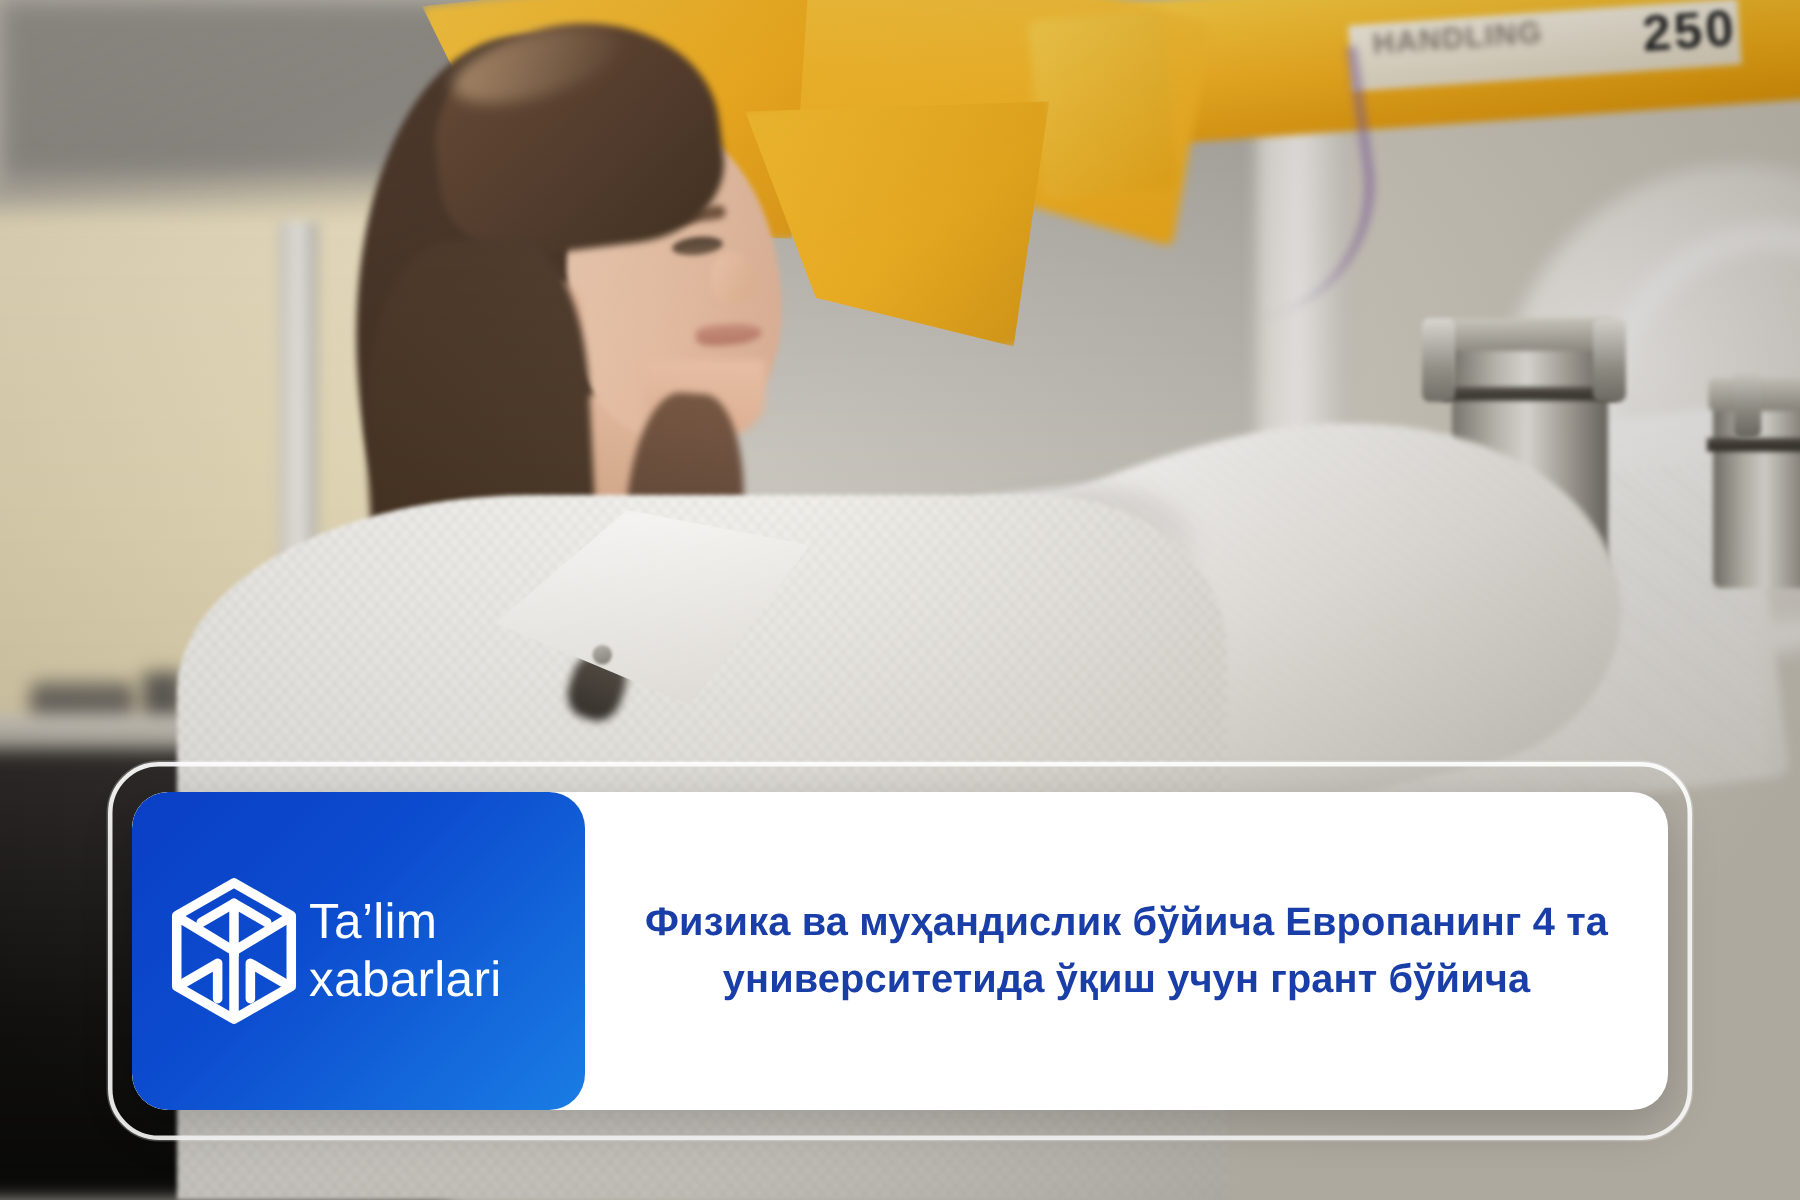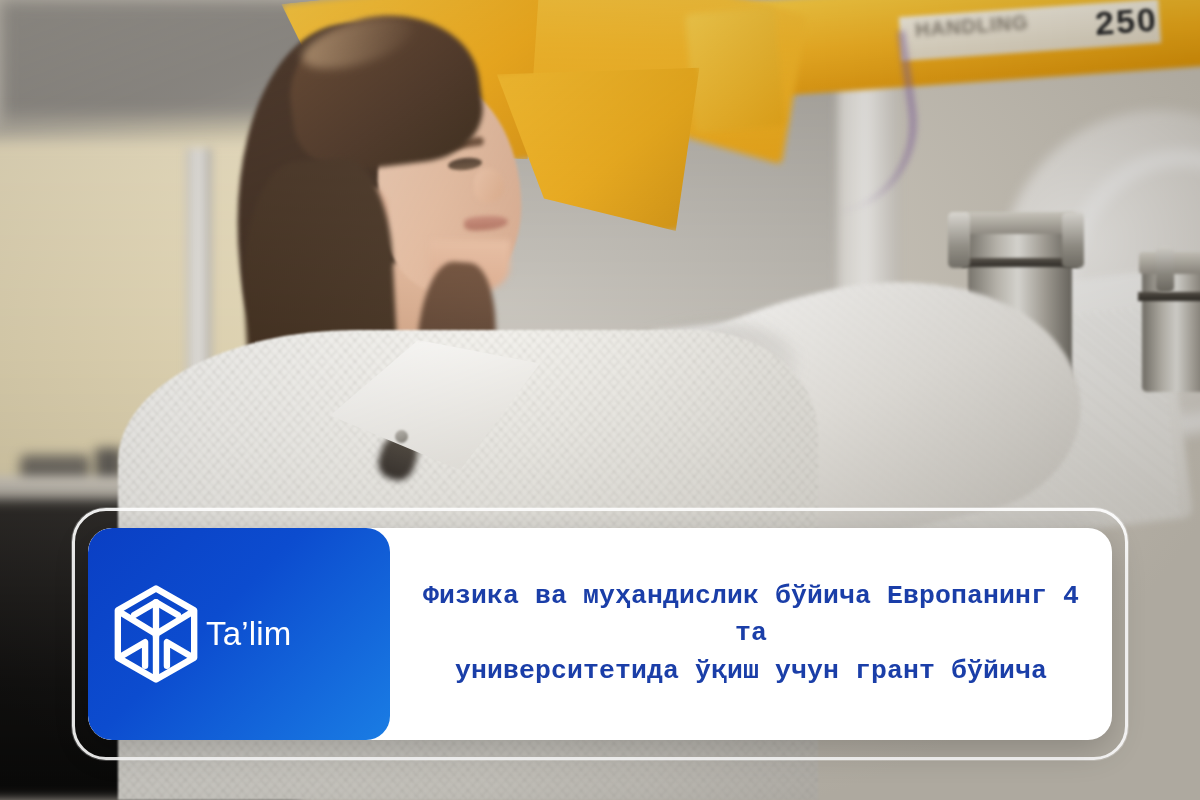--- a/index.html
+++ b/index.html
@@ -201,21 +201,21 @@
     border-radius:24px 24px 24px 24px;
     display:flex;align-items:center;gap:4px;padding-left:22px;box-sizing:border-box;}
   .logo-mark{width:92px;height:100px;flex:0 0 auto;}
   .logo-words{display:flex;flex-direction:column;justify-content:center;
     color:#fff;font-size:33px;font-weight:400;line-height:1.18;letter-spacing:.2px;}
 
   .headline{flex:1;display:flex;align-items:center;justify-content:center;
     padding:0 26px;box-sizing:border-box;}
   .headline-text{color:#1a3ea8;font-size:26.5px;font-weight:700;line-height:1.42;
     text-align:center;letter-spacing:.1px;}
-  .hl-line{display:block;font-family:Liberation Mono, monospace;}
+  .hl-line{display:block;}
 </style>
 </head>
 <body>
 
 <div class="stage">
 
   <div class="photo">
 
     <div class="bg-ceiling"></div>
     <div class="bg-cream2"></div>
@@ -320,20 +320,21 @@
           <path d="M12 32 L50 55 L88 32"></path>
 
           <path d="M50 55 L50 100"></path>
           <path d="M14 78 L38 64 L38 90"></path>
           <path d="M86 78 L62 64 L62 90"></path>
         </g>
       </svg>
 
       <div class="logo-words">
         <span>Ta’lim</span>
+        <span>xabarlari</span>
       </div>
     </div>
 
     <div class="headline">
       <div class="headline-text">
         <span class="hl-line">Физика ва муҳандислик бўйича Европанинг 4 та</span>
         <span class="hl-line">университетида ўқиш учун грант бўйича</span>
       </div>
     </div>
 

